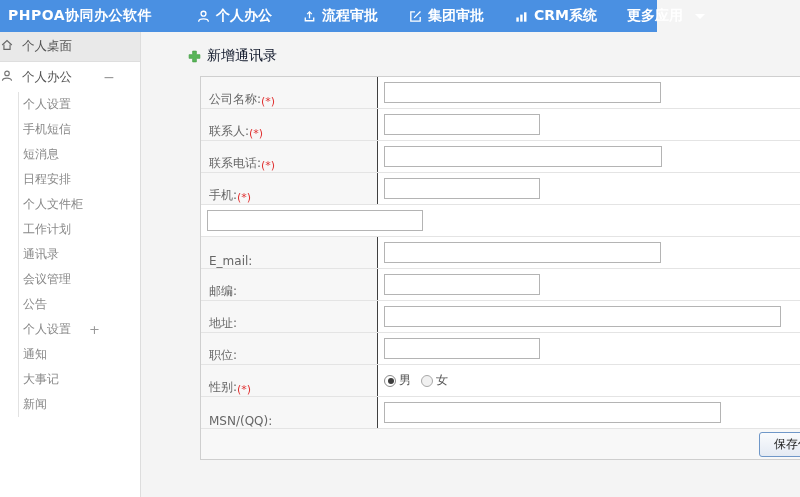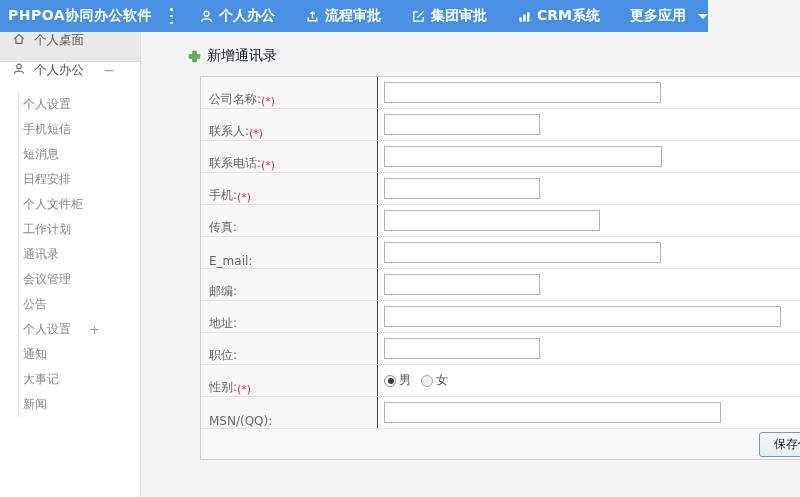--- a/index.html
+++ b/index.html
@@ -1,37 +1,37 @@
 <!DOCTYPE html>
 <html><head>
 <meta charset="utf-8">
 <style>
   * { margin:0; padding:0; box-sizing:border-box; }
   html,body { width:800px; height:497px; overflow:hidden;
     font-family:"DejaVu Sans","Liberation Sans",sans-serif; background:#f4f4f4; }
 
   
-  .topbar { position:absolute; left:0; top:0; width:708px; height:32px;
+  .topbar { position:absolute; left:0; top:0; width:657px; height:32px;
     background:#4a90e2; display:flex; align-items:center; color:#fff; z-index:5; }
   .logo { flex:0 0 170px; padding-left:8px; font-size:14px; font-weight:bold; letter-spacing:.5px; }
   .hamburger { width:20px; height:16px; display:flex; flex-direction:column;
     justify-content:space-between; cursor:pointer; margin-right:26px; }
   .hamburger span { display:block; height:2.5px; background:#fff; border-radius:1px; }
   .nav { display:flex; align-items:center; gap:30px; }
   .nav-item { display:flex; align-items:center; gap:5px; font-size:14px;
     font-weight:bold; cursor:pointer; white-space:nowrap; }
   .nav-item svg { display:block; }
   .caret { width:0; height:0; border-left:5px solid transparent; border-right:5px solid transparent;
     border-top:5px solid #fff; margin-left:7px; }
 
   
   .sidebar { position:absolute; left:0; top:32px; width:141px; bottom:0;
     background:#fff; border-right:1px solid #ddd; }
-  .side-row { height:30px; display:flex; align-items:flex-start; gap:8px;
-    padding-left:12px; font-size:12.5px; color:#555; cursor:pointer; position:relative; }
+  .side-row { height:30px; display:flex; align-items:center; gap:8px;
+    font-size:12.5px; color:#555; cursor:pointer; position:relative; }
   .side-desktop { background:#e9e9e9; border-bottom:1px solid #dedede; }
   .side-row .mark { position:absolute; right:25px; color:#999; font-size:14px; }
   .submenu { list-style:none; margin-left:18px; border-left:1px solid #e2e2e2; }
   .submenu li { height:25px; line-height:25px; padding-left:4px; font-size:12px;
     color:#888; cursor:pointer; position:relative; white-space:nowrap; }
   .submenu li .plusmark { position:absolute; right:40px; top:0; color:#999; font-size:13px; }
 
   
   .content { position:absolute; left:141px; top:32px; right:0; bottom:0;
     background:#f4f4f4; overflow:hidden; }
@@ -201,23 +201,20 @@
       <div class="flabel">
         <span>手机:</span>
         <span class="req">(*)</span>
       </div>
       <div class="ffield">
           <input type="text" style="width: 156px;">
         </div>
     </div>
 
     <div class="frow">
-      <div class="flabel">
-        <span>传真:</span>
-      </div>
       <div class="ffield">
           <input type="text" style="width: 216px;">
         </div>
     </div>
 
     <div class="frow">
       <div class="flabel">
         <span>E_mail:</span>
       </div>
       <div class="ffield">

